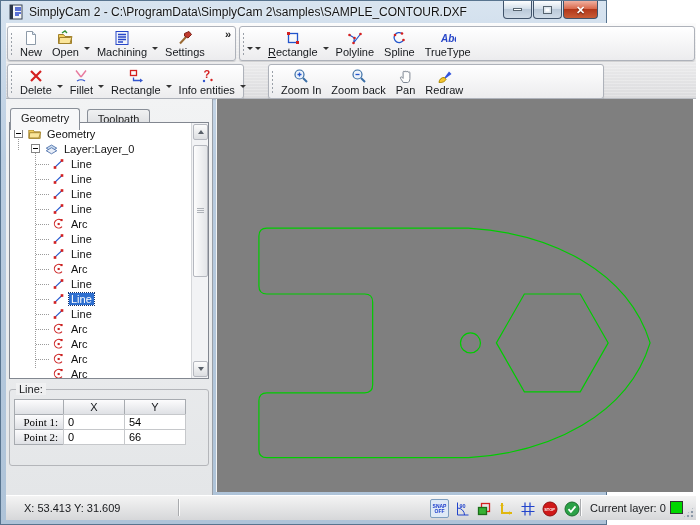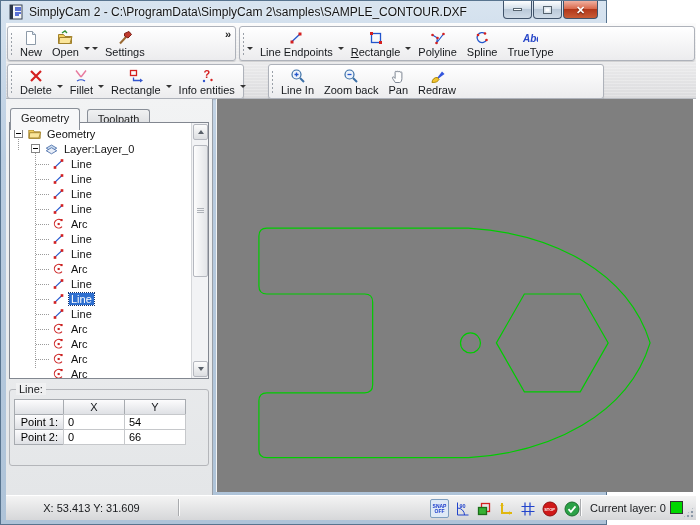--- a/index.html
+++ b/index.html
@@ -88,31 +88,31 @@
               border:1px solid #b4b6ba; border-radius:3px; }
   .gb-title { position:absolute; left:6px; top:-7px; padding:0 3px; font-size:11px; color:#16181b;
               background:linear-gradient(#f0f1f2,#eeeff0); }
   .ptable { position:absolute; left:5px; top:10px; font-size:11px; }
   .prow { display:flex; }
   .cell { height:16px; border:1px solid #a7abb0; margin:-1px 0 0 -1px;
           display:flex; align-items:center; }
   .cell.head { background:linear-gradient(#fcfcfd,#dfe1e5); justify-content:center; color:#15181c; }
   .cell.rowhead { background:linear-gradient(#fcfcfd,#dfe1e5); justify-content:flex-end; padding-right:5px; }
   .cell.val { background:#fff; border-color:#c6c8cb; padding-left:4px; }
-  .c0 { width:50px; } .c1 { width:62px; } .c2 { width:62px; }
+  .c0 { width:50px;font-family:Liberation Serif, serif; } .c1 { width:62px; } .c2 { width:62px; }
 
   
   .canvas { position:absolute; left:215px; top:98px; width:477px; height:393px;
             background:#7f7f7f; border-left:1px solid #f2f2f2; }
   .canvas svg { position:absolute; left:0; top:0; width:100%; height:100%; }
 
   
   .statusbar { position:absolute; left:5px; top:494px; width:690px; height:25px;
                background:linear-gradient(#f4f4f4,#d6d7d9); border-top:1px solid #fff; font-size:11px; color:#17191c; }
-  .coords { position:absolute; left:18px; top:6px; width:135px; text-align:center; }
+  .coords { position:absolute; left:18px; top:6px; width:135px; text-align:left; }
   .ssep { position:absolute; top:3px; width:1px; height:17px; background:#a9abae; box-shadow:1px 0 0 #fcfcfc; }
   .sicons { position:absolute; left:424px; top:3px; display:flex; gap:3px; }
   .sicon { width:19px; height:19px; display:flex; align-items:center; justify-content:center; }
   .sicon svg { width:16px; height:16px; display:block; }
   .sicon.pressed { border:1px solid #7d9ebf; background:#dfeaf6; border-radius:2px; }
   .snaptxt { font-size:5px; line-height:5px; font-weight:bold; color:#1b3ccc; text-align:center; }
   .curlayer { position:absolute; left:584px; top:6px; }
   .swatch { position:absolute; left:664px; top:5px; width:13px; height:13px; border:1px solid #333; }
   .grip { position:absolute; right:1px; bottom:1px; width:13px; height:13px;
           background-image:radial-gradient(circle at 2px 2px,#8b99a8 1.2px, rgba(0,0,0,0) 1.6px);
@@ -164,49 +164,48 @@
               <path d="M1.5 4.5h5l1.5 2h6.5v7h-13z" fill="#f3d05f" stroke="#a1812c"></path>
               <path d="M2.5 7.5h11l1.5-1-2 7h-11z" fill="#fae59a" stroke="#a1812c"></path>
               <path d="M5 3l3-2 2 2" fill="none" stroke="#2f8f33" stroke-width="1.4"></path>
             </svg>
           </span>
         <span class="tlabel">Open</span>
       </div>
       <div class="dd">
           <i></i>
         </div>
+      <div class="tbtn">
+        <span class="ticon">
+            <svg viewBox="0 0 16 16">
+              <rect x="2" y="1.5" width="12" height="13" fill="#f2f5fb" stroke="#2746c8"></rect>
+              <path d="M4 4.5h8M4 7h8M4 9.5h8M4 12h5" stroke="#2746c8" stroke-width="1.6"></path>
+            </svg>
+          </span>
+        <span class="tlabel">Machining</span>
+      </div>
       <div class="dd">
           <i></i>
         </div>
       <div class="tbtn">
         <span class="ticon">
             <svg viewBox="0 0 16 16">
               <path d="M3 13.5L9 7" stroke="#9a6a33" stroke-width="2"></path>
               <path d="M7.5 3.5l4.5-2 2.5 3-3.5 3.5-3.5-2z" fill="#c23b2e" stroke="#7c2117"></path>
             </svg>
           </span>
         <span class="tlabel">Settings</span>
       </div>
       <span class="chevron">»</span>
     </div>
 
     <div class="tgroup" style="left:233px; top:3px; width:456px;">
       <div class="dd">
           <i></i>
         </div>
-      <div class="tbtn">
-        <span class="ticon">
-            <svg viewBox="0 0 16 16">
-              <path d="M4 11.5L12 4" stroke="#2255cc" stroke-width="1.3"></path>
-              <rect x="2.5" y="10.5" width="3" height="3" fill="#d42020"></rect>
-              <rect x="10.5" y="2.5" width="3" height="3" fill="#d42020"></rect>
-            </svg>
-          </span>
-        <span class="tlabel">Line Endpoints</span>
-      </div>
       <div class="dd">
           <i></i>
         </div>
       <div class="tbtn ul1">
         <span class="ticon">
             <svg viewBox="0 0 16 16">
               <rect x="3.5" y="3.5" width="9" height="9" fill="none" stroke="#2255cc" stroke-width="1.3"></rect>
               <rect x="2" y="2" width="3" height="3" fill="#d42020"></rect>
               <rect x="11" y="11" width="3" height="3" fill="#d42020"></rect>
             </svg>
@@ -304,21 +303,21 @@
 
     <div class="tgroup" style="left:262px; top:41px; width:336px;">
       <div class="tbtn">
         <span class="ticon">
             <svg viewBox="0 0 16 16">
               <circle cx="6.5" cy="6.5" r="4.5" fill="#eef4fb" stroke="#3a6ea5" stroke-width="1.2"></circle>
               <path d="M4.5 6.5h4M6.5 4.5v4" stroke="#2255cc" stroke-width="1.3"></path>
               <path d="M10 10l4 4" stroke="#3a6ea5" stroke-width="2"></path>
             </svg>
           </span>
-        <span class="tlabel">Line In</span>
+        <span class="tlabel">Zoom In</span>
       </div>
       <div class="tbtn">
         <span class="ticon">
             <svg viewBox="0 0 16 16">
               <circle cx="6.5" cy="6.5" r="4.5" fill="#eef4fb" stroke="#3a6ea5" stroke-width="1.2"></circle>
               <path d="M4.5 6.5h4" stroke="#2255cc" stroke-width="1.3"></path>
               <path d="M10 10l4 4" stroke="#3a6ea5" stroke-width="2"></path>
             </svg>
           </span>
         <span class="tlabel">Zoom back</span>

